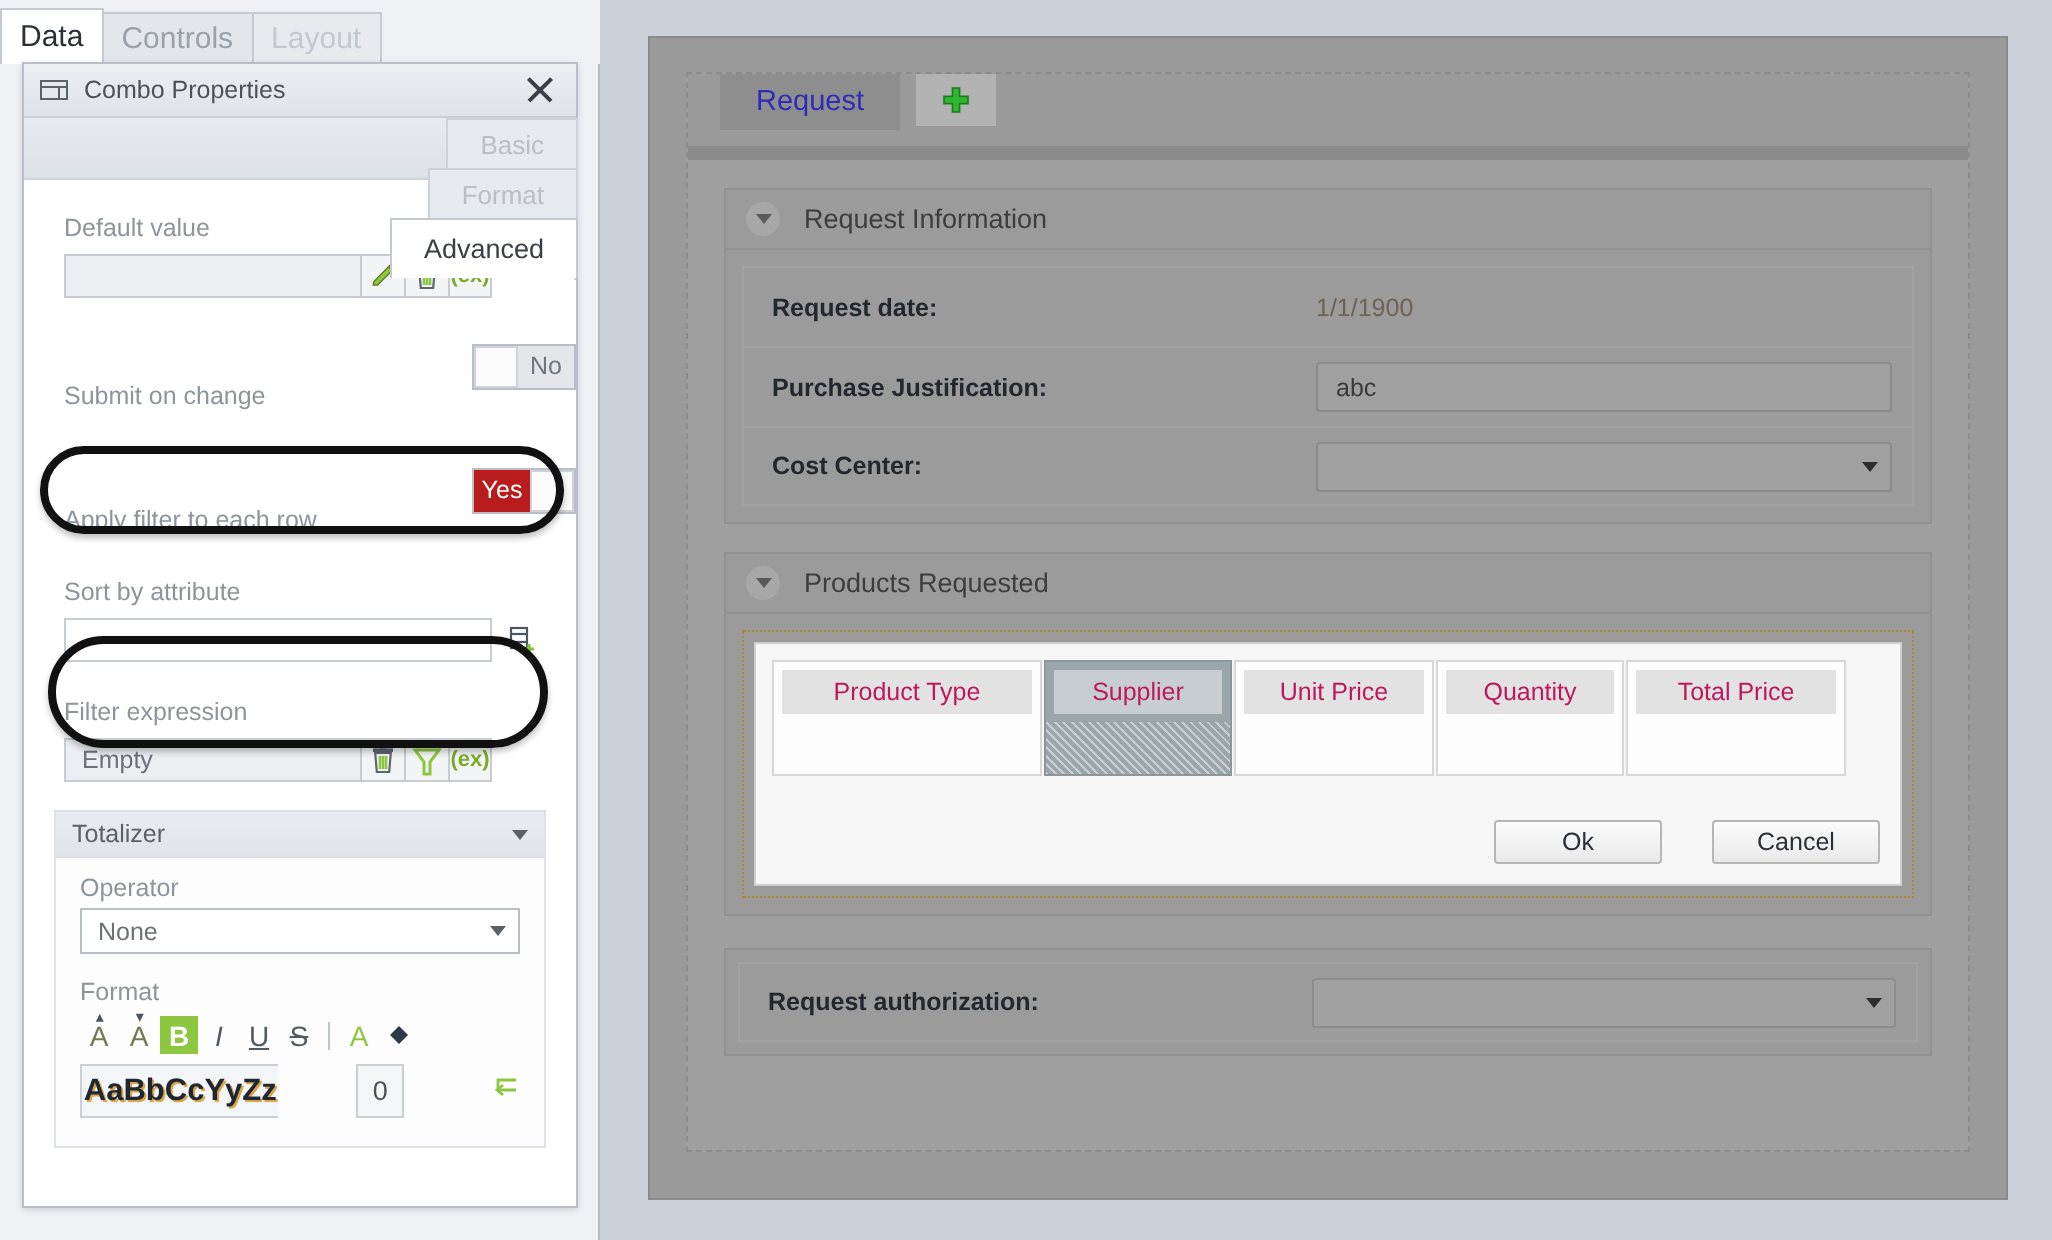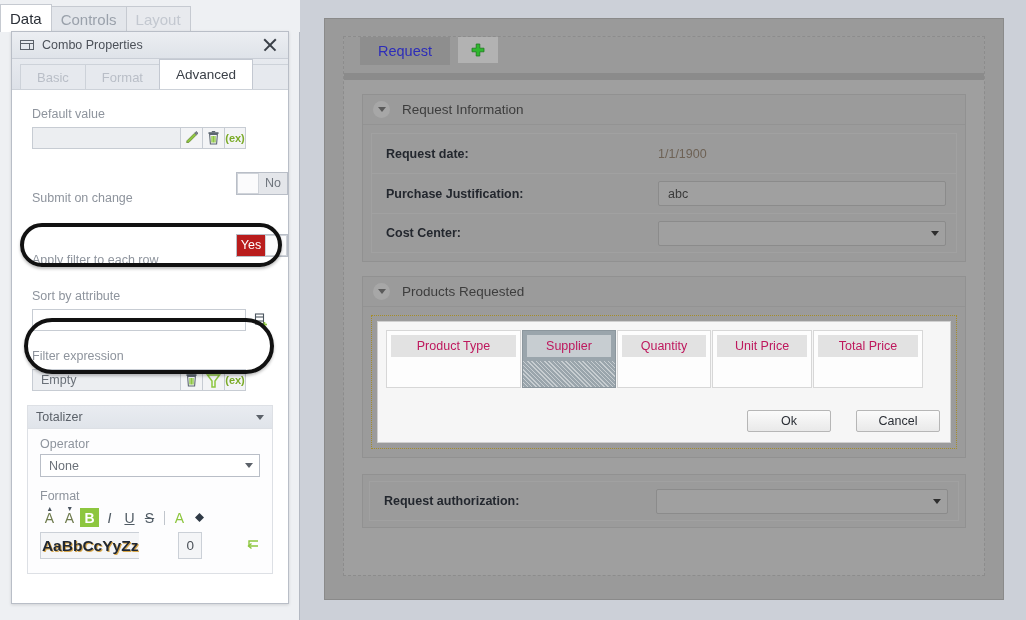--- a/index.html
+++ b/index.html
@@ -58,20 +58,21 @@
     width: 16px; height: 1.6px; background: #3a3f47;
   }
   #props-close::before { transform: rotate(45deg); }
   #props-close::after  { transform: rotate(-45deg); }
 
   #inner-tabstrip {
     height: 31px; display: flex; align-items: flex-end;
     background: linear-gradient(to bottom,#e7eaef,#dde1e8);
     border-bottom: 1px solid #cdd2d9;
     padding-left: 8px;
+    flex-direction: column;
   }
   .itab {
     height: 25px; line-height: 25px; padding: 0 16px;
     font-size: 13px; color: #b9bec7;
     background: #e6e9ee;
     border: 1px solid #cdd2d9; border-bottom: none;
     margin-right: -1px;
   }
   .itab.active {
     background: #ffffff; color: #3b4048; height: 30px; line-height: 29px;
@@ -495,26 +496,26 @@
               <div id="grid-box">
                 <div id="grid-head">
                   <div class="gcol" style="width:135px;">
                     <div class="gh">Product Type</div>
                     <div class="gcell"></div>
                   </div>
                   <div class="gcol sel" style="width:94px;">
                     <div class="gh">Supplier</div>
                     <div class="gcell"></div>
                   </div>
+                  <div class="gcol" style="width:100px;">
+                    <div class="gh">Unit Price</div>
+                    <div class="gcell"></div>
+                  </div>
                   <div class="gcol" style="width:94px;">
                     <div class="gh">Quantity</div>
-                    <div class="gcell"></div>
-                  </div>
-                  <div class="gcol" style="width:100px;">
-                    <div class="gh">Unit Price</div>
                     <div class="gcell"></div>
                   </div>
                   <div class="gcol" style="width:110px;">
                     <div class="gh">Total Price</div>
                     <div class="gcell"></div>
                   </div>
                 </div>
                 <div id="grid-btns">
                   <div class="gbtn">Ok</div>
                   <div class="gbtn">Cancel</div>

